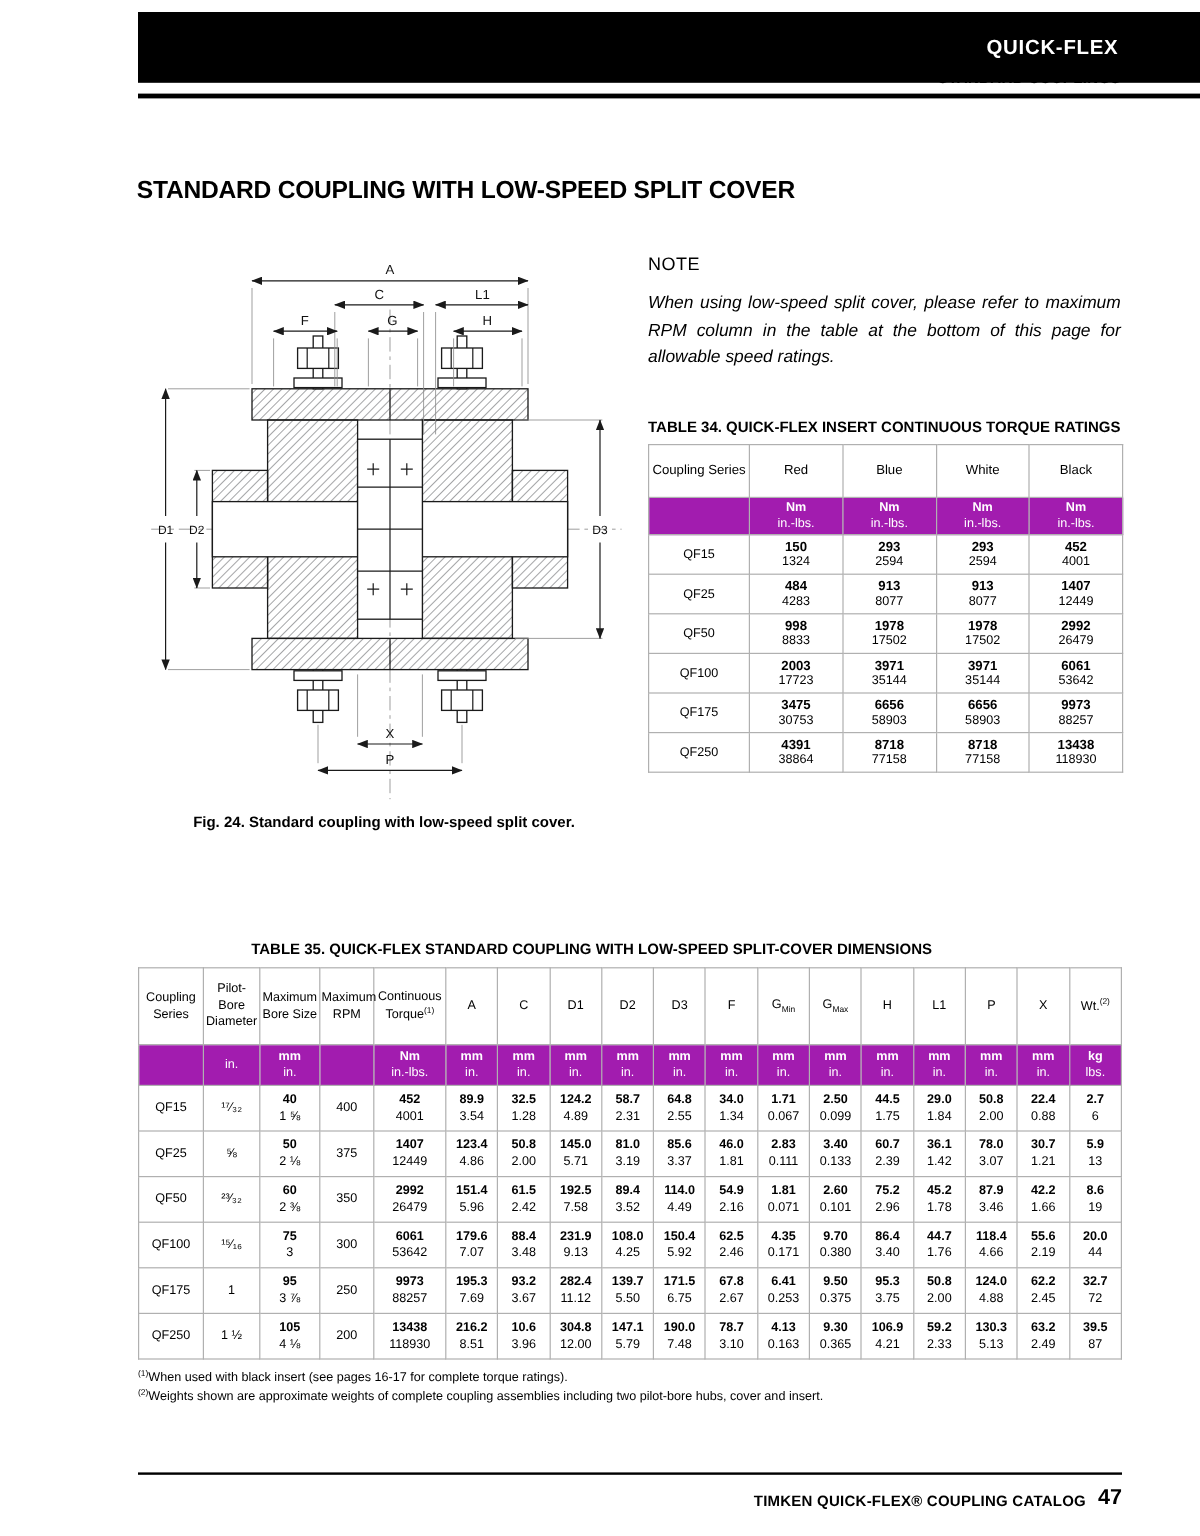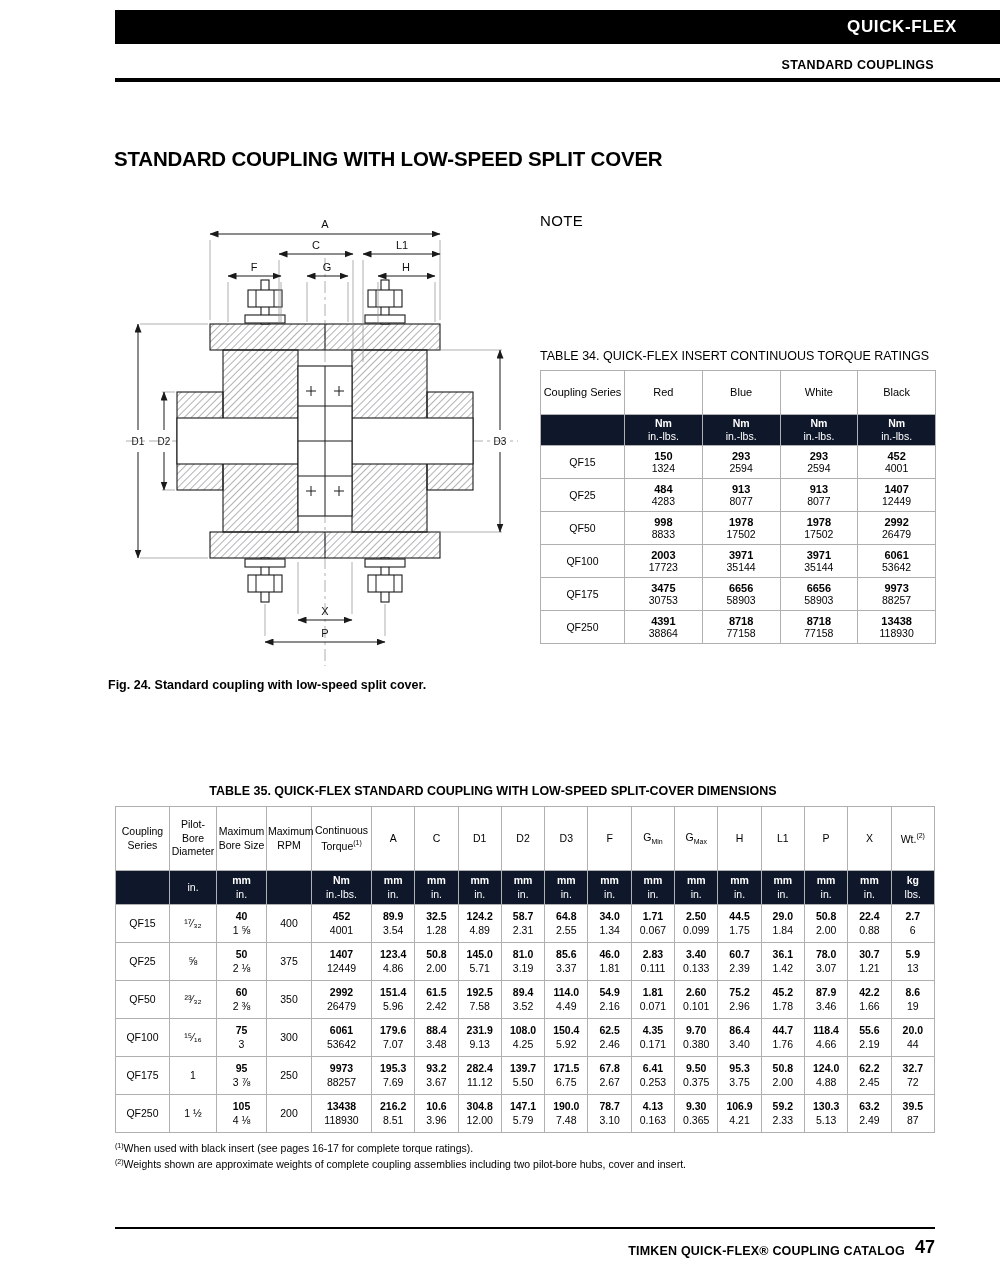--- a/index.html
+++ b/index.html
@@ -1,57 +1,57 @@
 <!DOCTYPE html>
 <html><head>
 <meta charset="utf-8">
 <style>
   *{box-sizing:border-box;margin:0;padding:0}
   html,body{background:#fff}
   body{width:1000px;height:1280px;position:relative;font-family:"Liberation Sans",sans-serif;color:#000;overflow:hidden}
 
   
-  .brandbar{position:absolute;left:115px;top:10px;right:0;height:34px;background:#000;color:#fff;
-            display:flex;align-items:center;justify-content:flex-end;padding-right:43px}
+  .brandbar{position:absolute;left:115px;top:10px;right:0;height:59px;background:#000;color:#fff;
+            display:flex;align-items:center;justify-content:flex-end;padding-right:68px}
   .brandbar span{font-weight:bold;font-size:17px;letter-spacing:.6px}
   .subbar{position:absolute;left:115px;top:58px;right:0;text-align:right;padding-right:66px;
           font-weight:bold;font-size:12.5px;letter-spacing:.3px}
   .header-rule{position:absolute;left:115px;top:78px;right:0;height:4px;background:#000}
 
   .page-title{position:absolute;left:114px;top:147px;font-size:20.5px;font-weight:bold;letter-spacing:-.2px}
 
   
   .fig{position:absolute;left:108px;top:196px;width:424px}
   .fig svg{display:block}
-  .fig figcaption{font-weight:bold;font-size:12.5px;margin-top:4px}
+  .fig figcaption{text-align:center;font-weight:bold;font-size:12.5px;margin-top:4px}
   .hatched{fill:url(#hatch);stroke:#1a1a1a;stroke-width:1.1}
   .solid{fill:#fff;stroke:#1a1a1a;stroke-width:1.1}
   .thin{stroke:#1a1a1a;stroke-width:1}
   .cl{stroke:#9a9a9a;stroke-width:.8;stroke-dasharray:12 4 3 4;fill:none}
   .dim{stroke:#1a1a1a;stroke-width:1;fill:none}
   .ext{stroke:#8d8d8d;stroke-width:.7;fill:none}
   .dimtext{font-family:"Liberation Sans",sans-serif;font-size:11px;fill:#111;text-anchor:middle}
   .dimtext.sm{font-size:10px}
 
   
   .note{position:absolute;left:540px;top:212px;width:394px}
   .note-title{text-align:left;font-size:15px;margin-bottom:13px;letter-spacing:.4px}
   .note-text{font-style:italic;font-size:14.5px;line-height:1.56;text-align:justify}
 
   
   table{border-collapse:collapse;table-layout:fixed}
   th,td{border:1px solid #b0b0b0;text-align:center;vertical-align:middle;font-weight:normal}
-  tr.units td{background:#0f172a;color:#fff;border-color:#b0b0b0}
+  tr.units td{background:#a21caf;color:#fff;border-color:#b0b0b0}
   .vt{font-weight:bold}
   sup{font-size:7px;vertical-align:super}
   sub{font-size:7px;vertical-align:sub}
 
   
   .t34{position:absolute;left:540px;top:349px;width:396px}
-  .t34 h2{font-size:12.5px;font-weight:normal;margin-bottom:7px}
+  .t34 h2{font-size:12.5px;font-weight:bold;margin-bottom:7px}
   .t34 table{width:396px}
   .t34 thead tr:first-child th{height:44px;font-size:11px;line-height:1.3}
   .t34 tr.units td{height:31px;font-size:10.5px;line-height:1.25;padding:2px}
   .t34 tbody th{font-size:10.5px}
   .t34 tbody td,.t34 tbody th{height:33px;padding:2px}
   .t34 tbody .vt{font-size:11px}
   .t34 tbody .vb{font-size:10.5px}
 
   
   .t35{position:absolute;left:115px;top:784px;width:756px}
@@ -203,20 +203,21 @@
         <line class="ext" x1="277" y1="408" x2="277" y2="440"></line>
       <line class="dim" x1="157" y1="446" x2="277" y2="446" marker-start="url(#arrS)" marker-end="url(#arr)"></line>
       <text class="dimtext" x="217" y="441">P</text>
     </g>
   </svg>
   <figcaption>Fig. 24. Standard coupling with low-speed split cover.</figcaption>
 </figure>
 
 <section class="note">
   <div class="note-title">NOTE</div>
+  <p class="note-text">When using low-speed split cover, please refer to maximum RPM column in the table at the bottom of this page for allowable speed ratings.</p>
 </section>
 
 <section class="t34">
   <h2>TABLE 34. QUICK-FLEX INSERT CONTINUOUS TORQUE RATINGS</h2>
   <table>
     <colgroup>
         <col style="width:84px">
         <col span="4">
       </colgroup>
     <thead>

